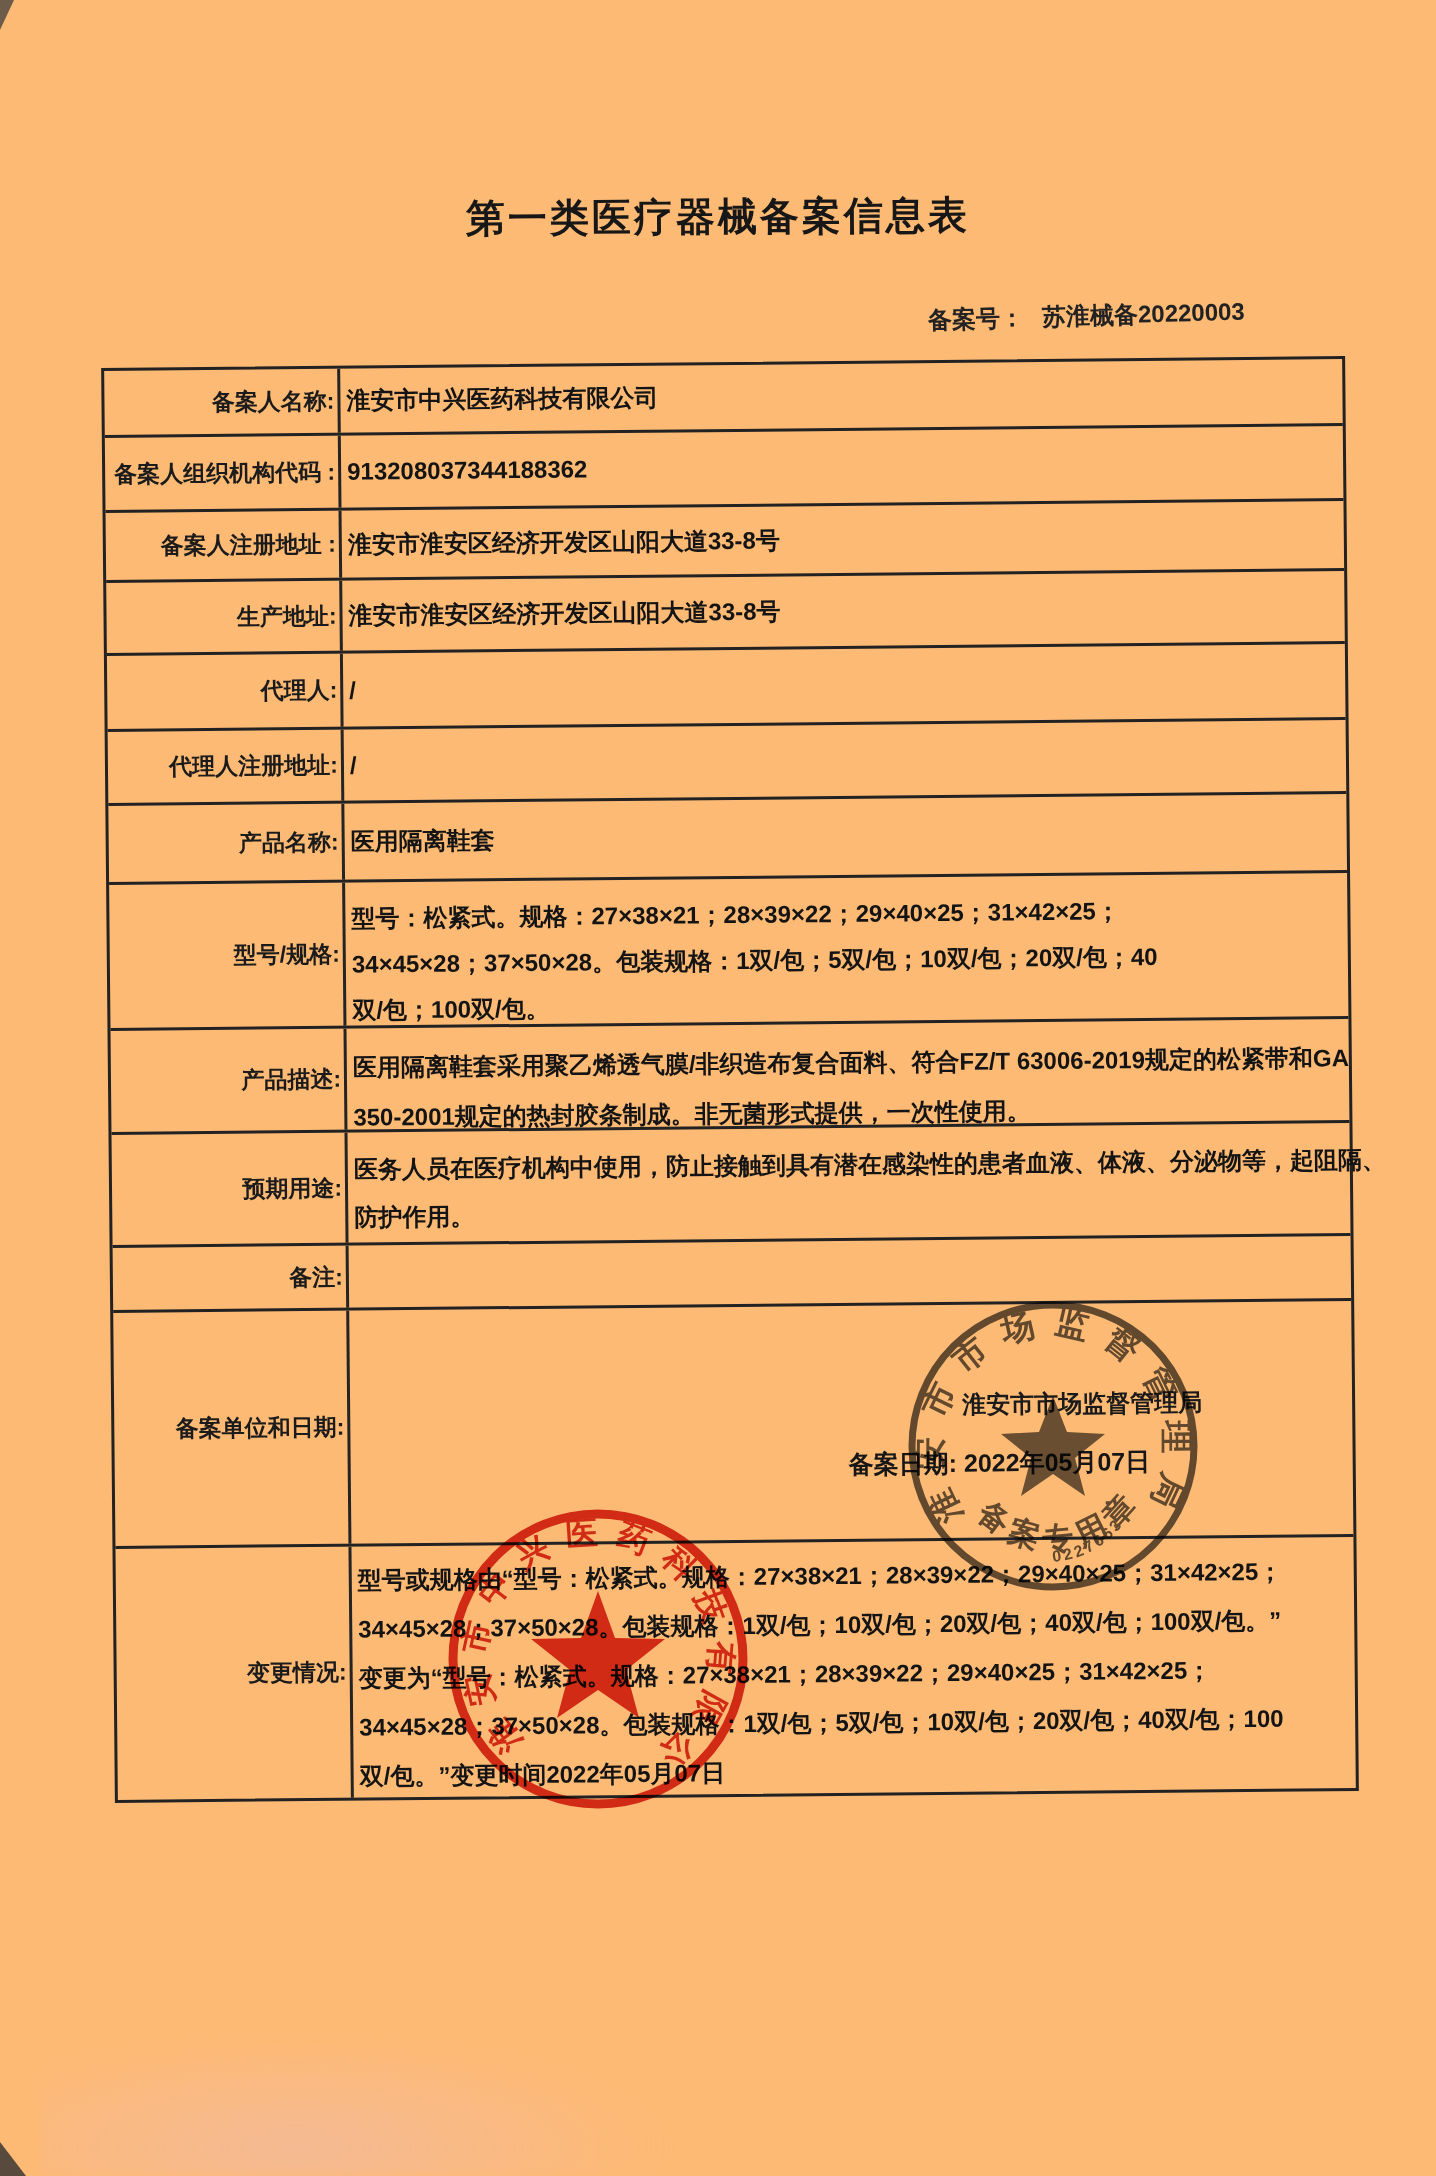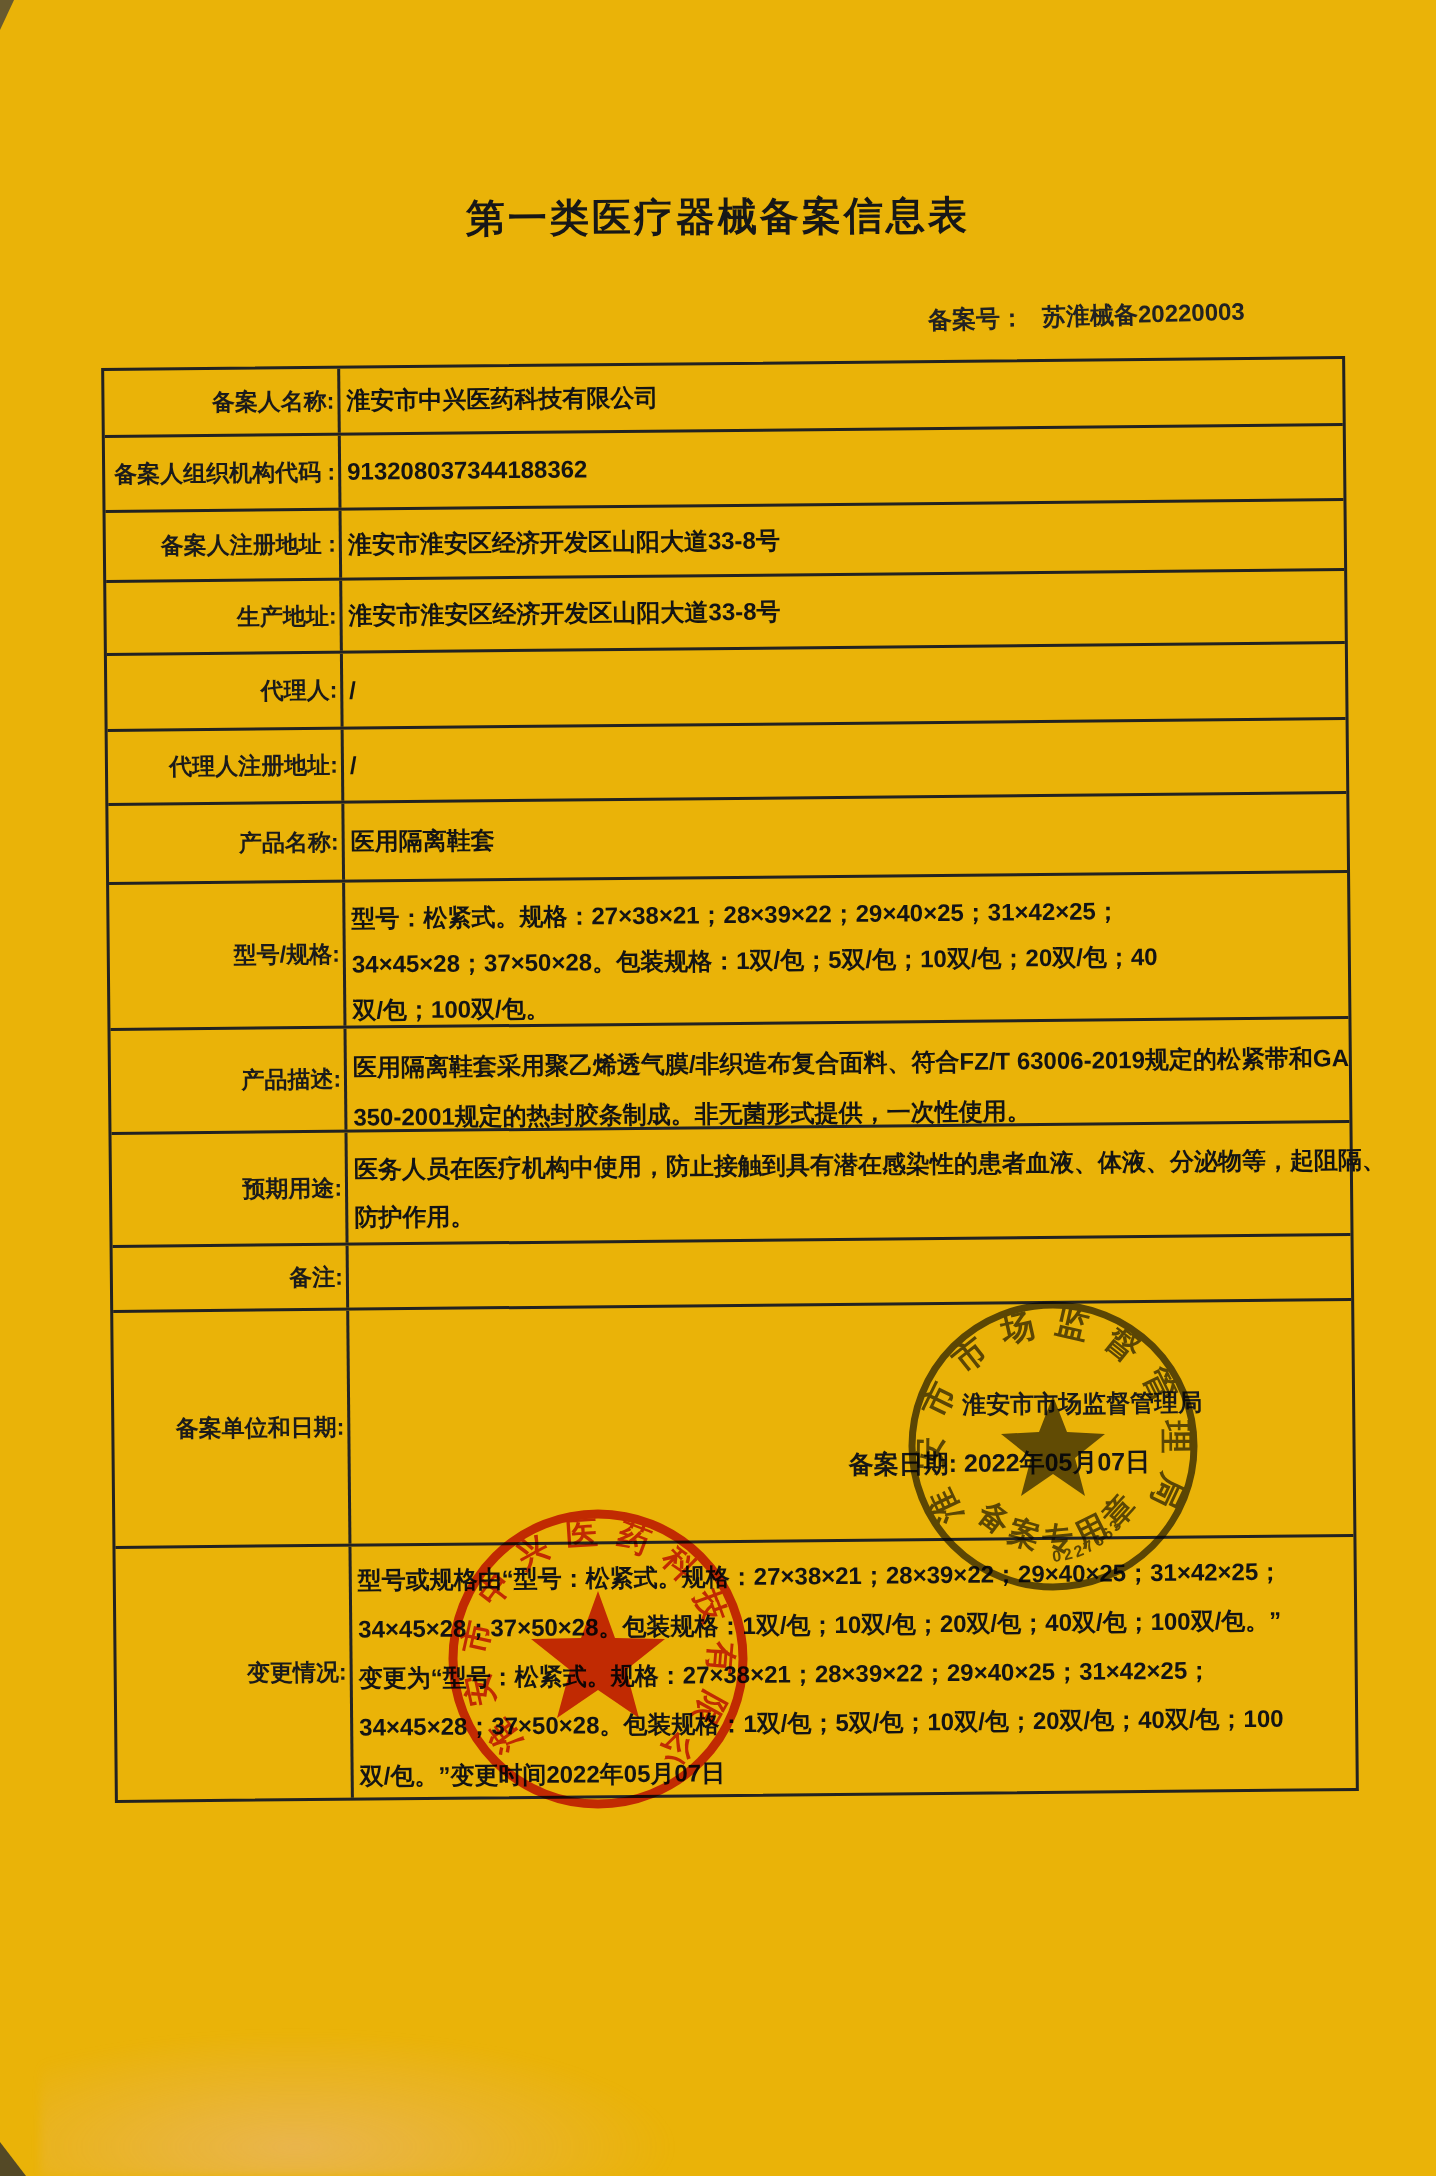--- a/index.html
+++ b/index.html
@@ -1,19 +1,19 @@
 <!DOCTYPE html>
 <html><head>
 <meta charset="utf-8">
 <style>
   html,body{margin:0;padding:0;background:#ffffff;}
   .page{
     position:relative;
     width:1436px;height:2176px;
-    background:#eab308;
+    background:#fdba74;
     overflow:hidden;
     font-family:"Liberation Sans", sans-serif;
     color:#1c1c1c;
   }
   
   .doc-title{
     position:absolute;left:0;top:190px;width:100%;
     text-align:center;
     font-size:39px;font-weight:bold;letter-spacing:3px;
     color:#171717;

